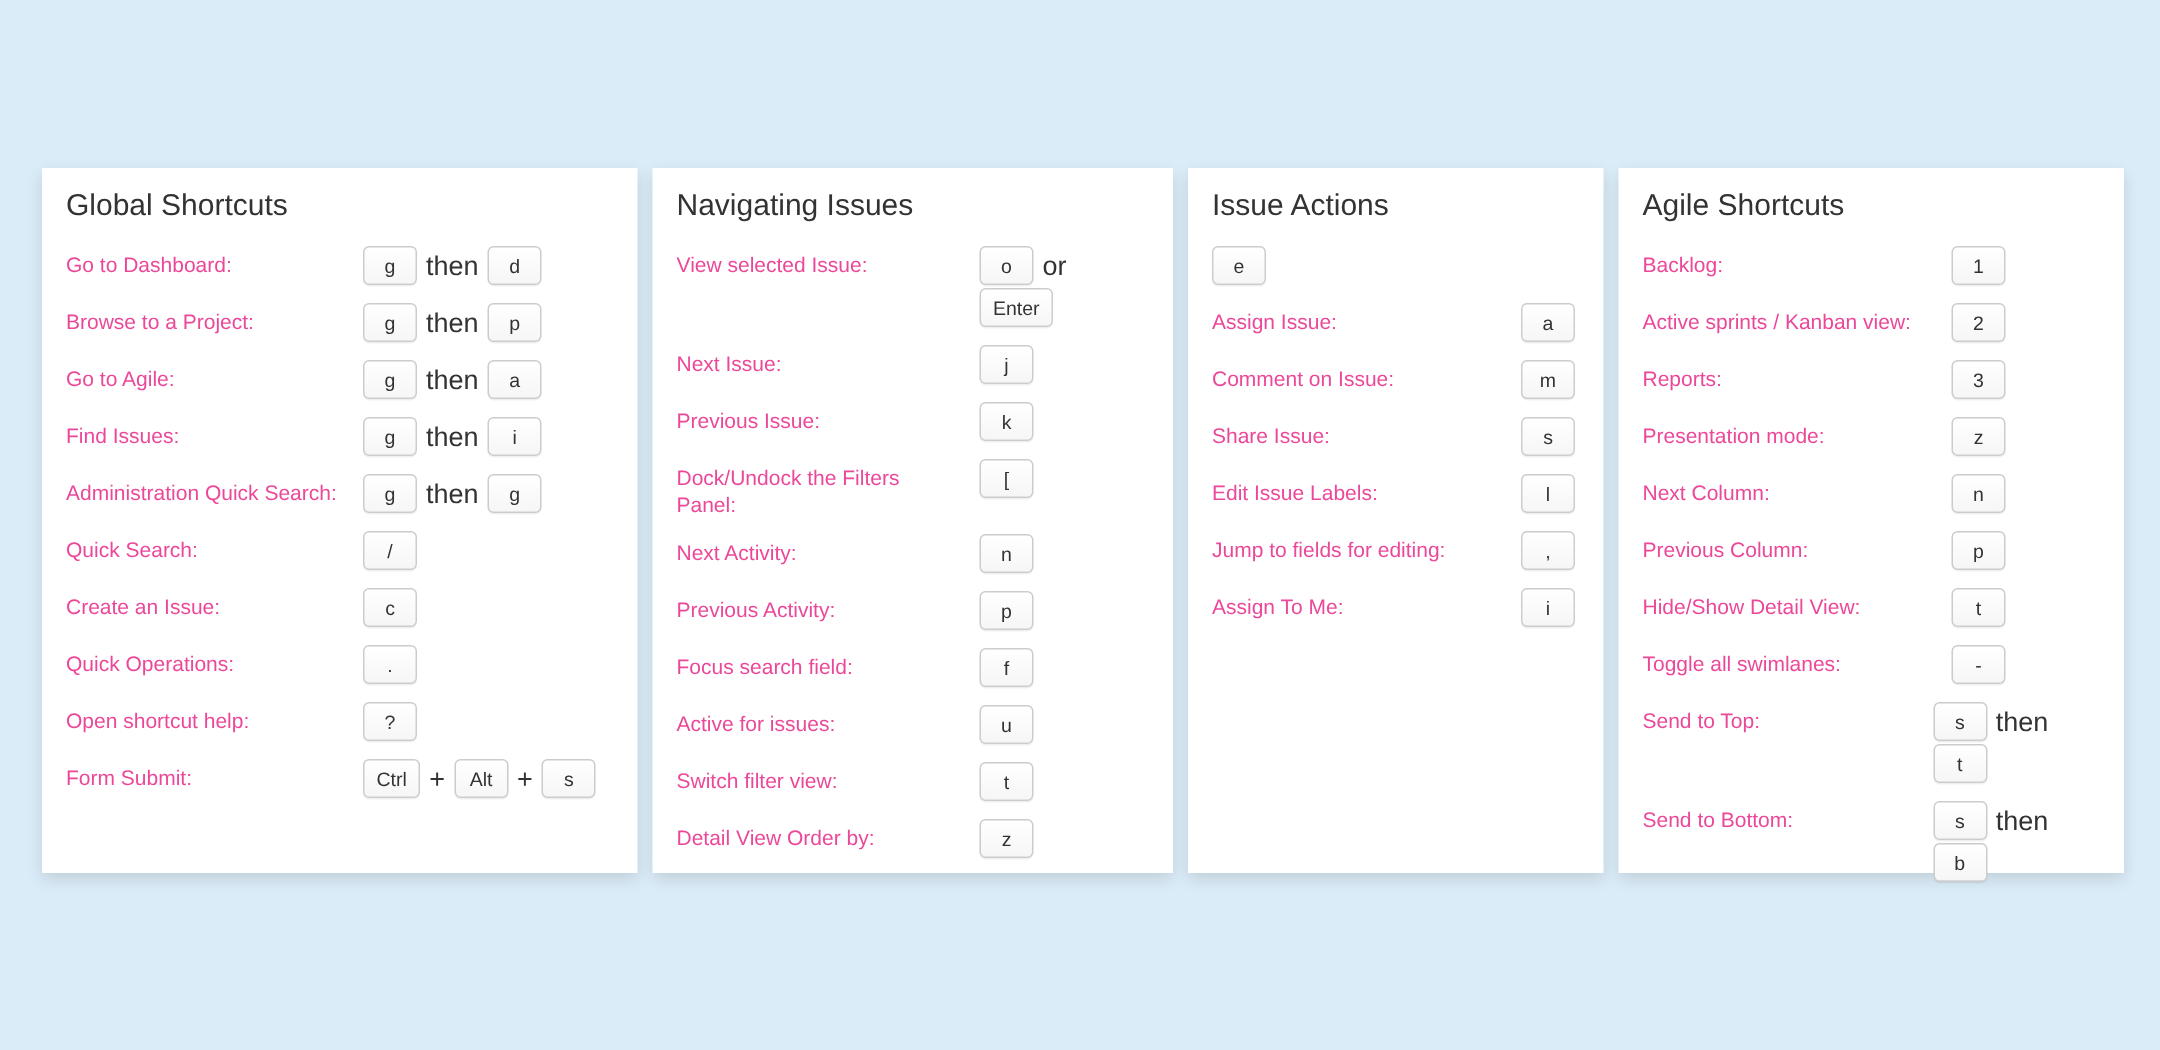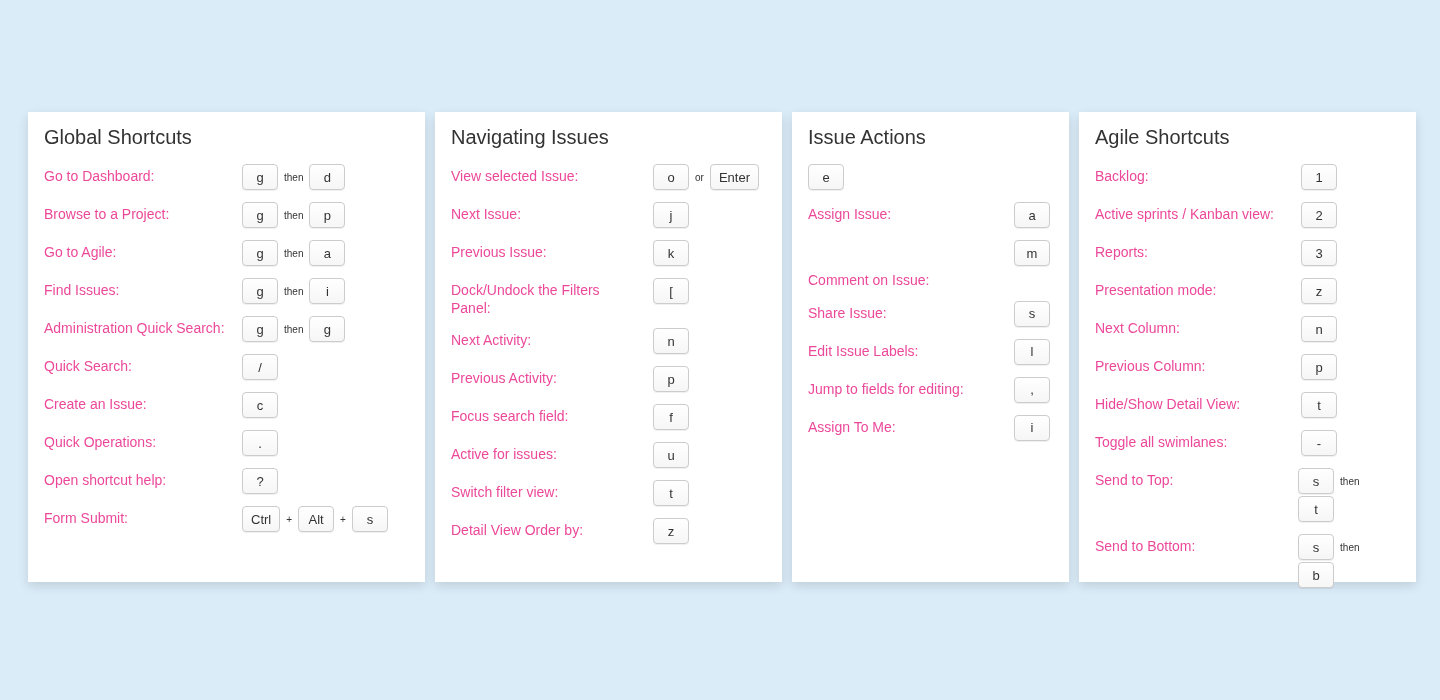--- a/index.html
+++ b/index.html
@@ -63,21 +63,21 @@
     border: 1px solid #cccccc;
     border-radius: 4px;
     box-shadow: 0 1px 0 rgba(0,0,0,0.06);
     font-family: inherit;
     font-size: 13px;
     color: #333;
   }
   .sep {
     margin: 0 6px;
     color: #333;
-    font-size: 10px;
+    font-size: 18px;
   }
 </style>
 </head>
 <body>
 
 <div class="stage" id="stage">
     <div class="panel" style="left: 28px; width: 397px;">
       <h2>Global Shortcuts</h2>
       <div class="rows">
         <div class="row">
@@ -231,21 +231,21 @@
             <kbd>e</kbd>
           </div>
         </div>
         <div class="row">
           <div class="label" style="width: 196px;">Assign Issue:</div>
           <div class="keys">
             <kbd>a</kbd>
           </div>
         </div>
         <div class="row">
-          <div class="label" style="width: 196px; margin-top: 28px;">Comment on Issue:</div>
+          <div class="label" style="width: 196px;">Comment on Issue:</div>
           <div class="keys">
             <kbd>m</kbd>
           </div>
         </div>
         <div class="row">
           <div class="label" style="width: 196px;">Share Issue:</div>
           <div class="keys">
             <kbd>s</kbd>
           </div>
         </div>

